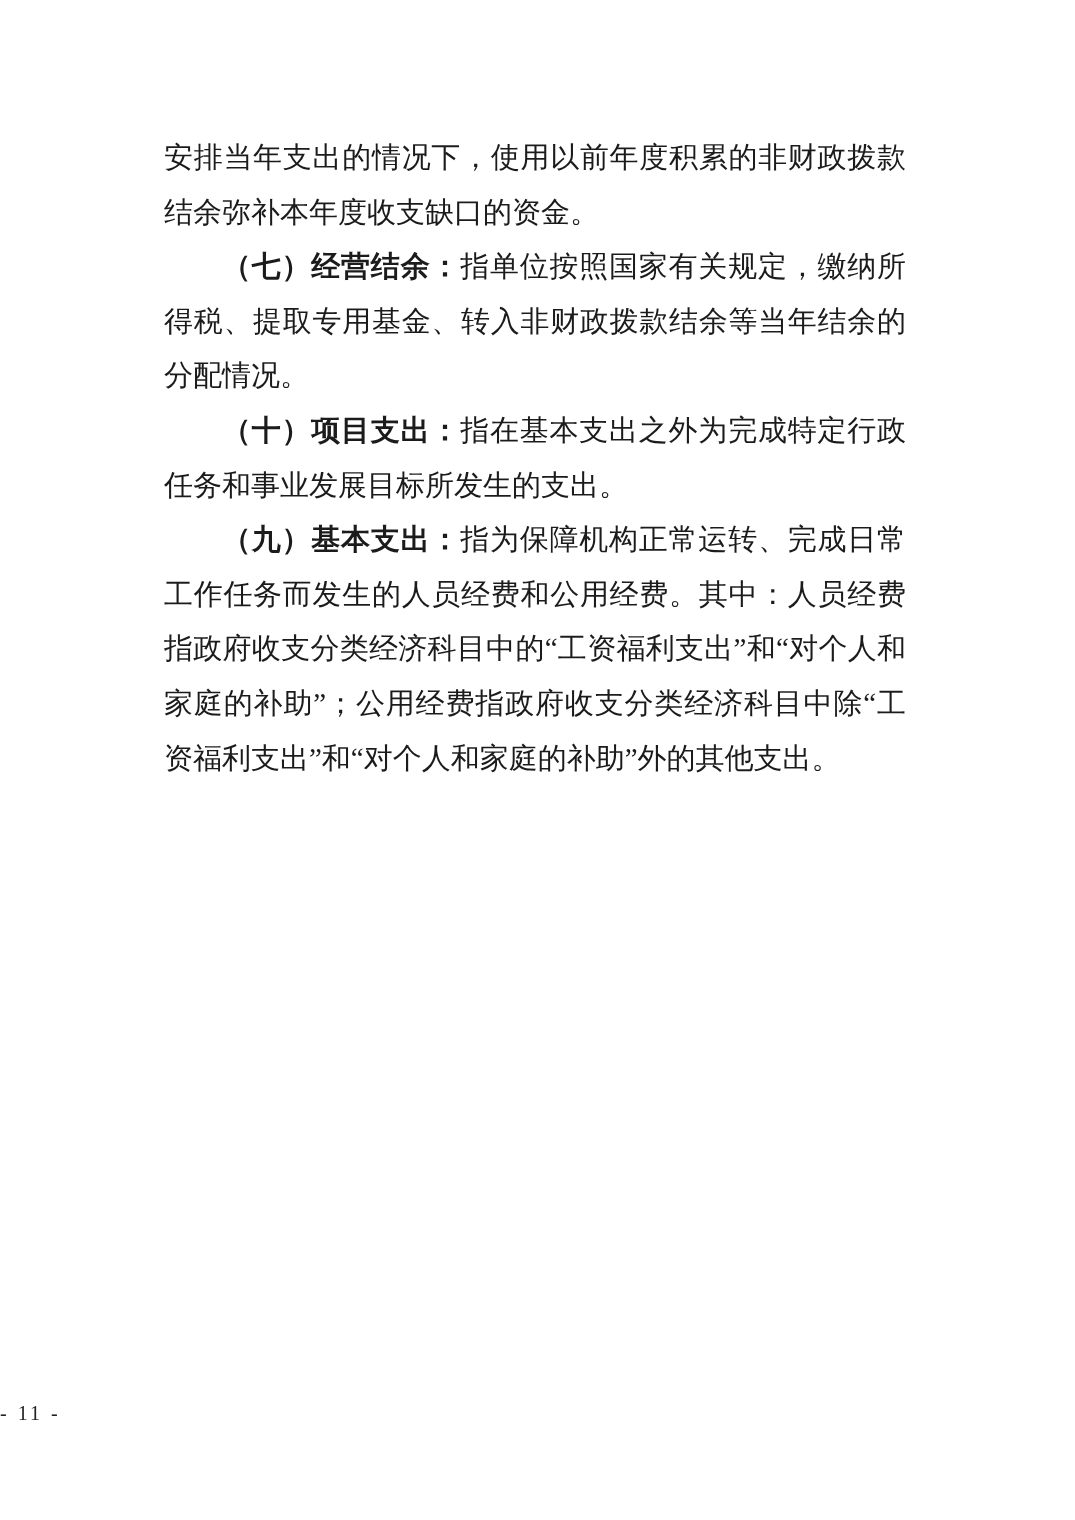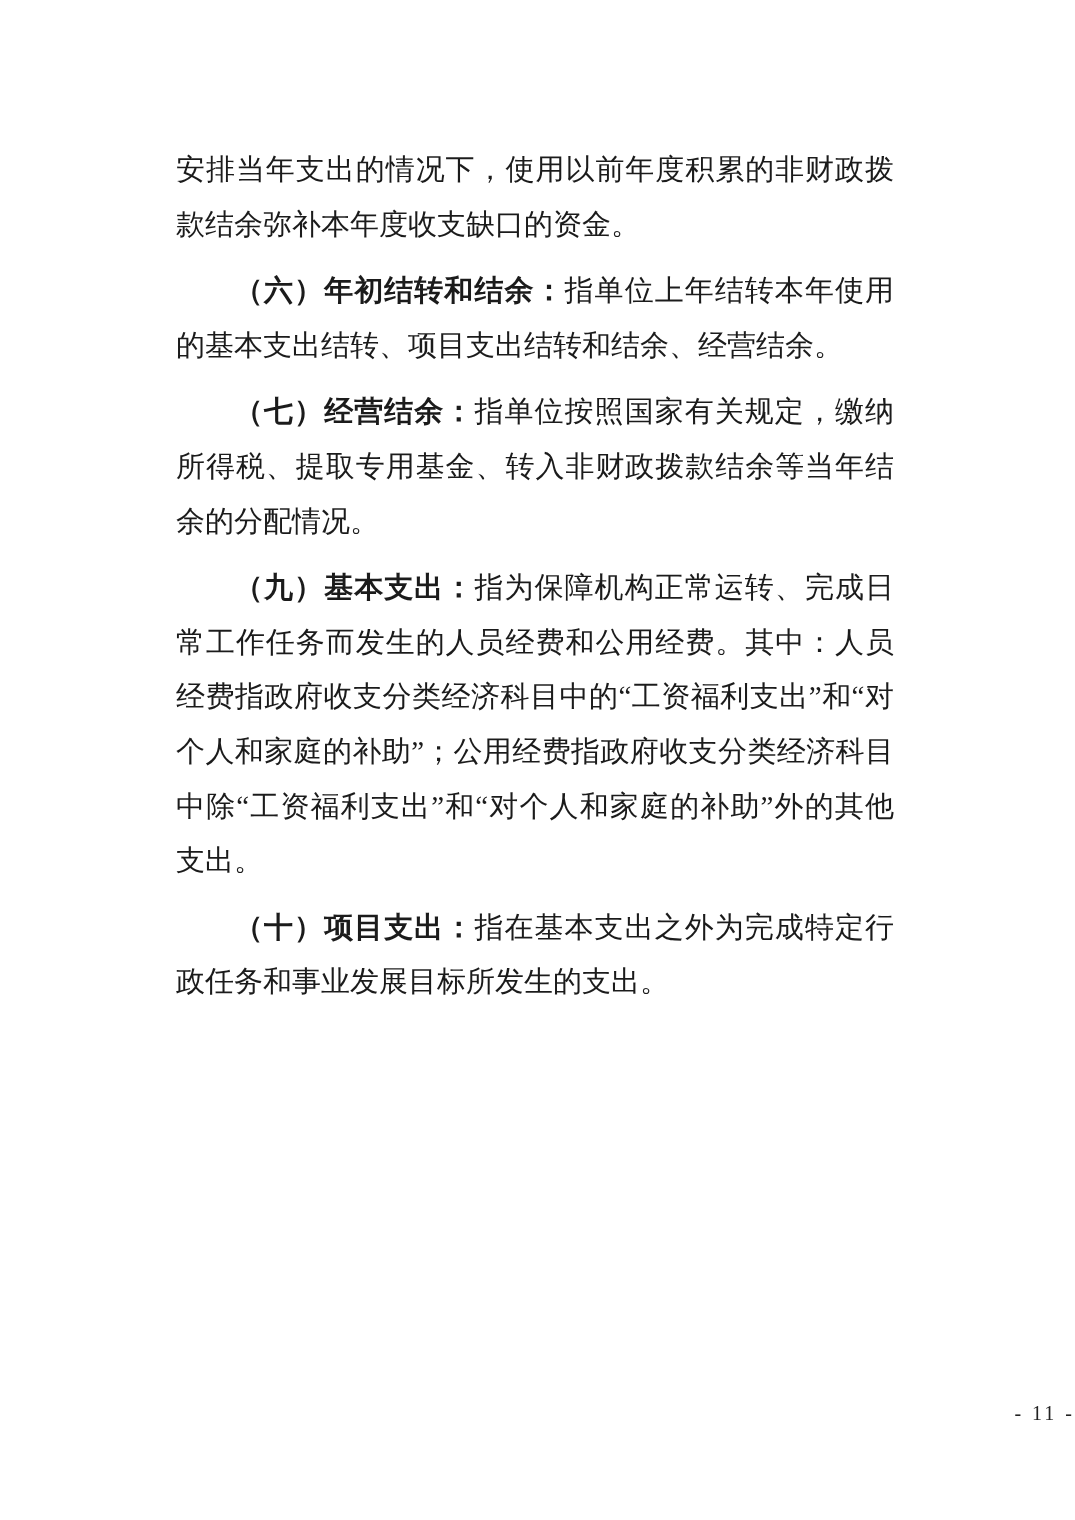--- a/index.html
+++ b/index.html
@@ -20,58 +20,57 @@
     position: absolute;
     left: 164px;
     top: 130px;
     width: 742px;
     font-size: 29px;
     line-height: 54.6px;
     text-align: justify;
     text-justify: inter-ideograph;
   }
   .para {
-    margin: 12px;
+    margin: 0;
     text-indent: 2em;
     word-break: break-all;
   }
   .para.no-indent {
     text-indent: 0;
   }
   .term-label {
     font-weight: 700;
   }
   .footer {
     position: absolute;
     left: 0;
     right: 0;
     top: 1398px;
-    text-align: right;
+    text-align: left;
     font-size: 20px;
     line-height: 30px;
     letter-spacing: 3px;
     color: #222222;
   }
 </style>
 </head>
 <body>
 
 <div class="page">
   <main class="content">
 
     <p class="para no-indent"><b class="term-label"></b><span>安排当年支出的情况下，使用以前年度积累的非财政拨款结余弥补本年度收支缺口的资金。</span></p>
 
-    <p class="para"><b class="term-label">（六）年初结转和结余：</b><span>指单位上年结转本年使用的基本支出结转、项目支出结转和结余、经营结余。</span></p>
 
     <p class="para"><b class="term-label">（七）经营结余：</b><span>指单位按照国家有关规定，缴纳所得税、提取专用基金、转入非财政拨款结余等当年结余的分配情况。</span></p>
 
 
+    <p class="para"><b class="term-label">（十）项目支出：</b><span>指在基本支出之外为完成特定行政任务和事业发展目标所发生的支出。</span></p>
+
     <p class="para"><b class="term-label">（九）基本支出：</b><span>指为保障机构正常运转、完成日常工作任务而发生的人员经费和公用经费。其中：人员经费指政府收支分类经济科目中的“工资福利支出”和“对个人和家庭的补助”；公用经费指政府收支分类经济科目中除“工资福利支出”和“对个人和家庭的补助”外的其他支出。</span></p>
-
-    <p class="para"><b class="term-label">（十）项目支出：</b><span>指在基本支出之外为完成特定行政任务和事业发展目标所发生的支出。</span></p>
 
 
 
   </main>
 
   <footer class="footer">
     <span>- 11 -</span>
   </footer>
 </div>
 

